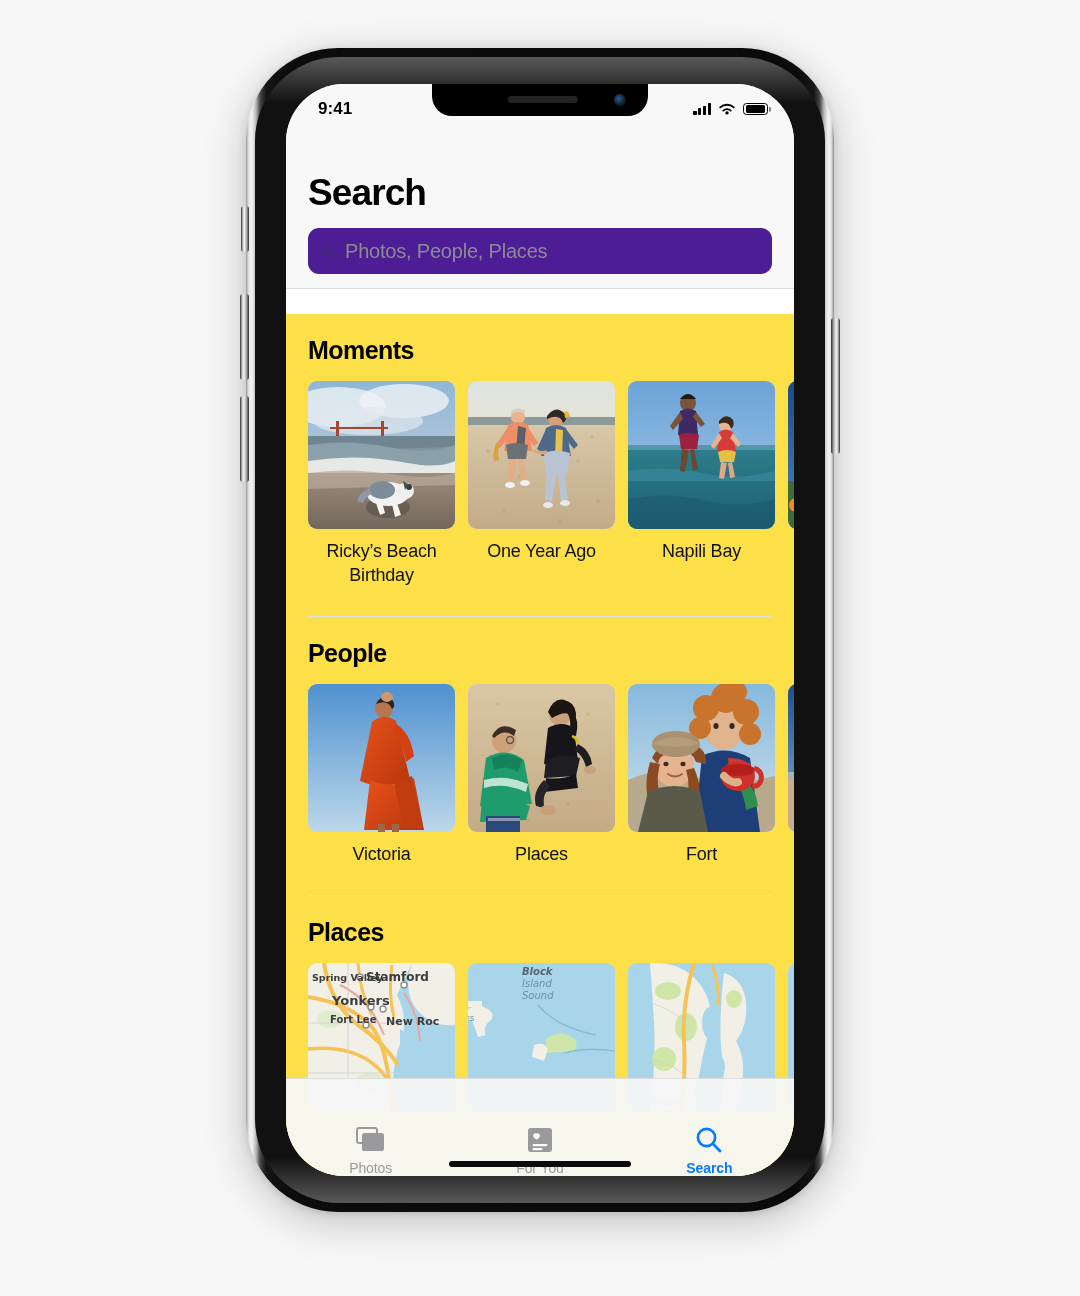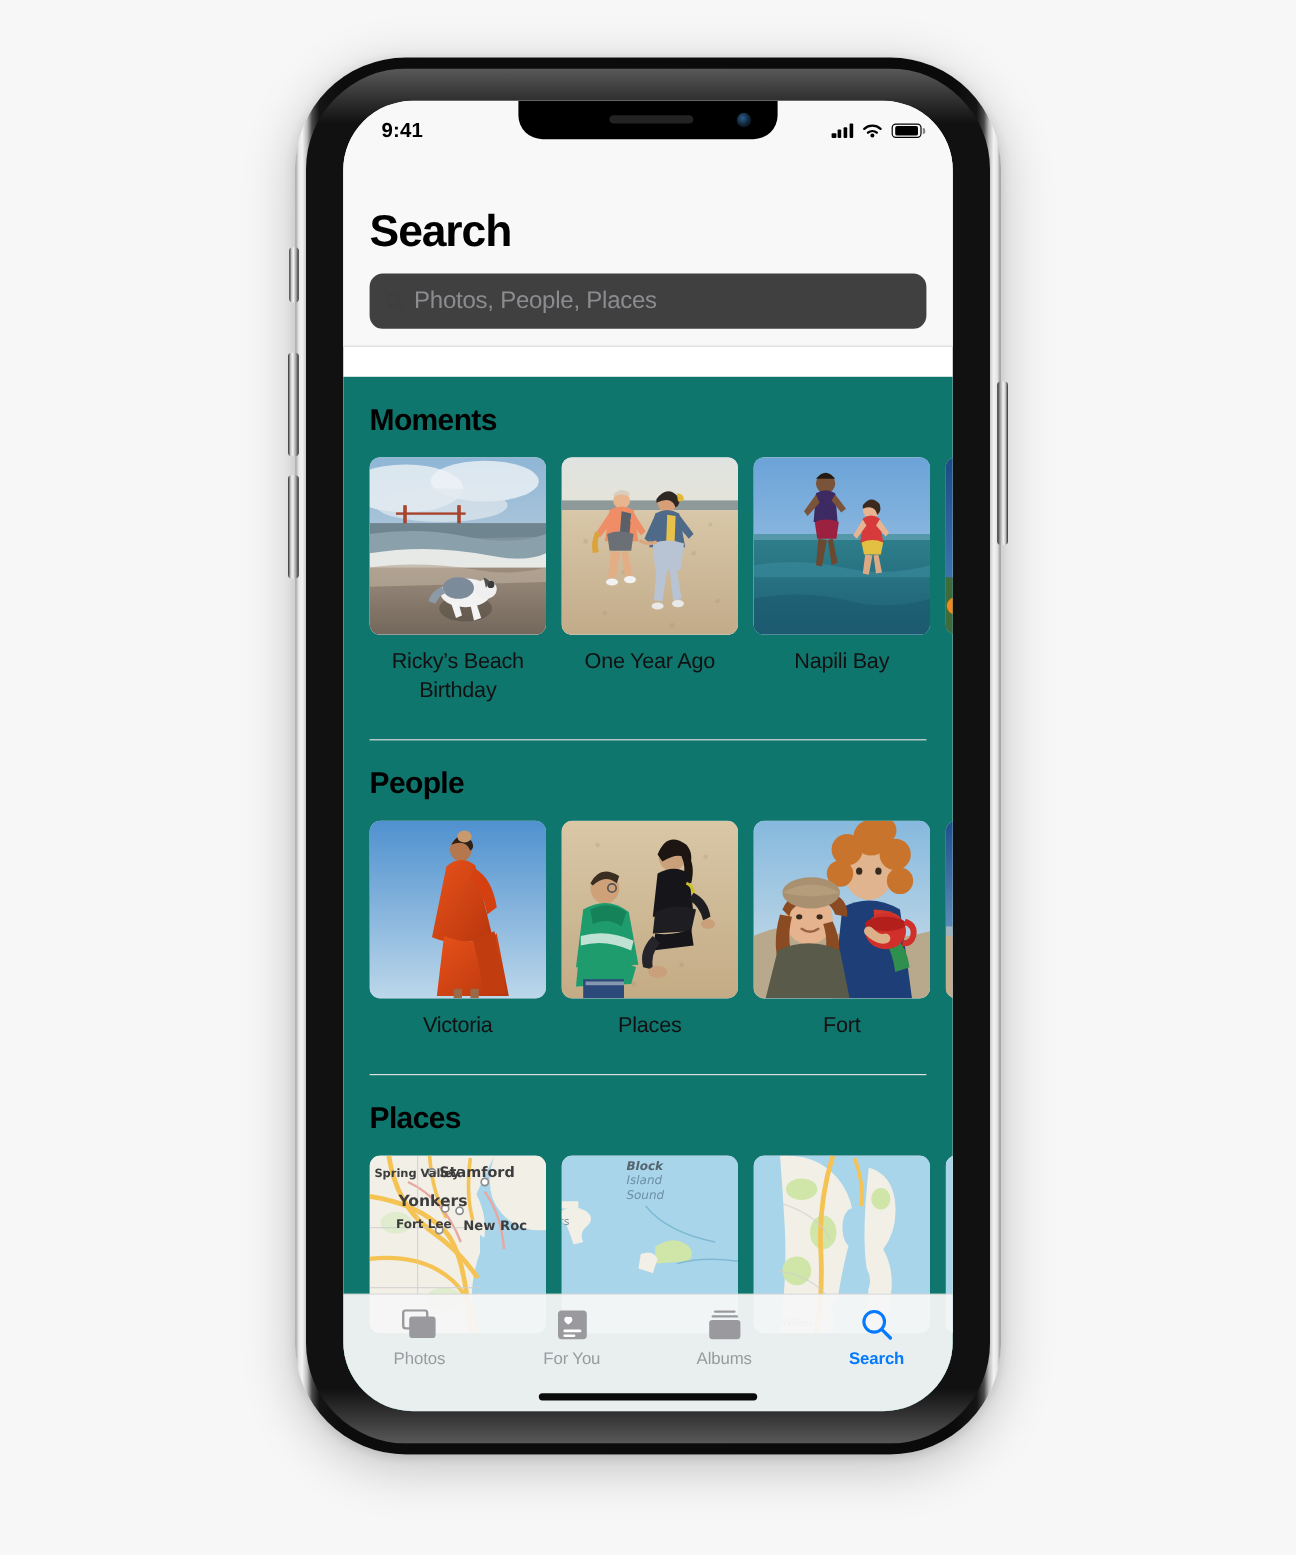--- a/index.html
+++ b/index.html
@@ -111,31 +111,31 @@
     position: absolute; left: 0; top: 0; width: 100%;
     background: #f8f8f8;
     padding: 88px 22px 0 22px;
     z-index: 10;
   }
   .big-title {
     font-size: 37px; font-weight: 700; letter-spacing: -0.9px;
     color: #000; margin-left: 0; margin-bottom: 14px;
   }
   .searchfield {
-    height: 46px; border-radius: 11px; background: #404040;
+    height: 46px; border-radius: 11px; background: #4c1d95;
     display: flex; align-items: center; padding: 0 12px; gap: 8px;
   }
   .searchfield .mag { width: 17px; height: 17px; flex: none; opacity: .42; }
   .search-placeholder { font-size: 20px; color: #8c8c90; letter-spacing: -0.2px; }
   .nav-hairline { height: 1px; background: #dcdcdc; margin: 14px -22px 0 -22px; }
 
   
   .content {
     position: absolute; left: 0; top: 230px; width: 100%; bottom: 0;
-    background: #0f766e;
+    background: #fde047;
     overflow: hidden;
   }
   .section { padding: 0 22px; }
   .section-title {
     font-size: 25px; font-weight: 700; letter-spacing: -0.55px;
     color: #000; padding: 22px 0 16px 0;
   }
   .row {
     display: flex; gap: 13px; margin-left: 0;
   }
@@ -152,21 +152,21 @@
   }
   .divider { height: 1px; background: #dedede; margin: 28px 0 0 0; }
 
   .places-row .thumb { height: 148px; }
 
   
   .tabbar {
     position: absolute; left: 0; bottom: 0; width: 100%; height: 98px;
     background: rgba(247,247,247,0.94);
     border-top: 1px solid rgba(0,0,0,.10);
-    display: flex; align-items: flex-start;
+    display: flex; align-items: flex-end;
     padding-top: 10px;
     z-index: 20;
   }
   .tab {
     flex: 1; display: flex; flex-direction: column; align-items: center; gap: 5px;
   }
   .tab .ticon { height: 30px; display: flex; align-items: center; justify-content: center; }
   .tab .tlabel { font-size: 14px; color: #9a9a9e; letter-spacing: -0.1px; }
   .tab.active .tlabel { color: #067aff; font-weight: 600; }
   .home-indicator {
@@ -696,30 +696,20 @@
           <svg width="26" height="26" viewBox="0 0 26 26">
             <rect x="1" y="1" width="24" height="24" rx="3" fill="#9a9a9e"></rect>
             <path d="M8.6 6.2c-1.4 0-2.4 1-2.4 2.3 0 2 2.4 3.6 3.4 4.3 1-.7 3.4-2.3 3.4-4.3 0-1.3-1-2.3-2.4-2.3-.6 0-1 .3-1 .6 0-.3-.4-.6-1-.6z" fill="#fff"></path>
             <rect x="5.5" y="17" width="15" height="2.2" rx="1.1" fill="#fff"></rect>
             <rect x="5.5" y="21" width="10" height="2.2" rx="1.1" fill="#fff"></rect>
           </svg>
         </div>
         <div class="tlabel">For You</div>
       </div>
 
-      <div class="tab">
-        <div class="ticon">
-          <svg width="30" height="26" viewBox="0 0 30 26">
-            <rect x="6" y="1" width="18" height="2" rx="1" fill="#9a9a9e"></rect>
-            <rect x="4" y="5" width="22" height="2" rx="1" fill="#9a9a9e"></rect>
-            <rect x="2" y="9" width="26" height="16" rx="2.6" fill="#9a9a9e"></rect>
-          </svg>
-        </div>
-        <div class="tlabel">Albums</div>
-      </div>
 
       <div class="tab active">
         <div class="ticon">
           <svg width="28" height="28" viewBox="0 0 28 28">
             <circle cx="11.5" cy="11.5" r="8.6" fill="none" stroke="#067aff" stroke-width="2.6"></circle>
             <line x1="17.8" y1="17.8" x2="25" y2="25" stroke="#067aff" stroke-width="2.8" stroke-linecap="round"></line>
           </svg>
         </div>
         <div class="tlabel">Search</div>
       </div>

